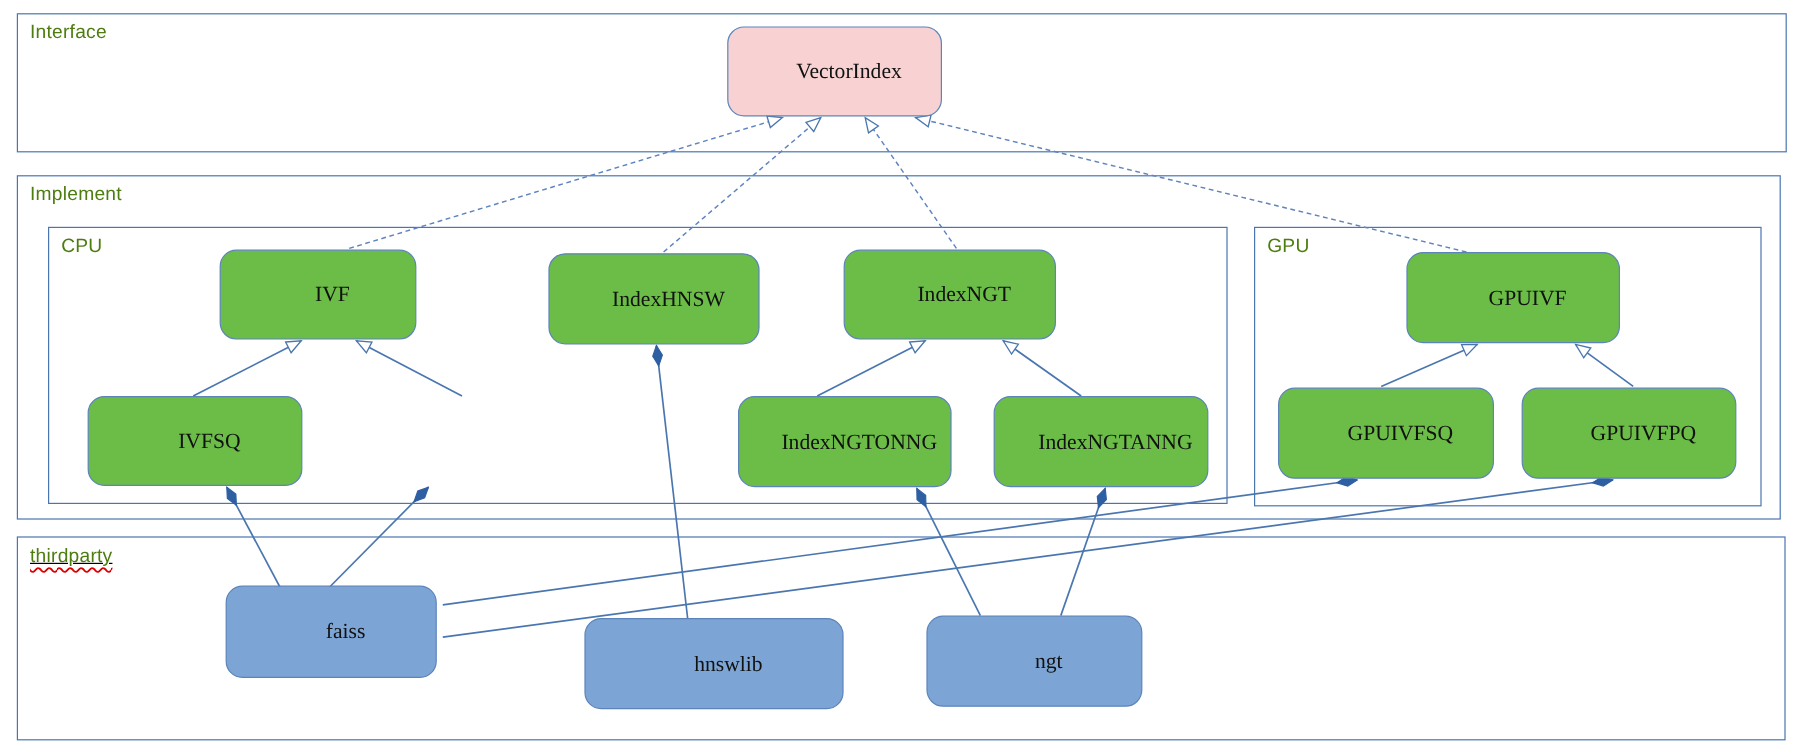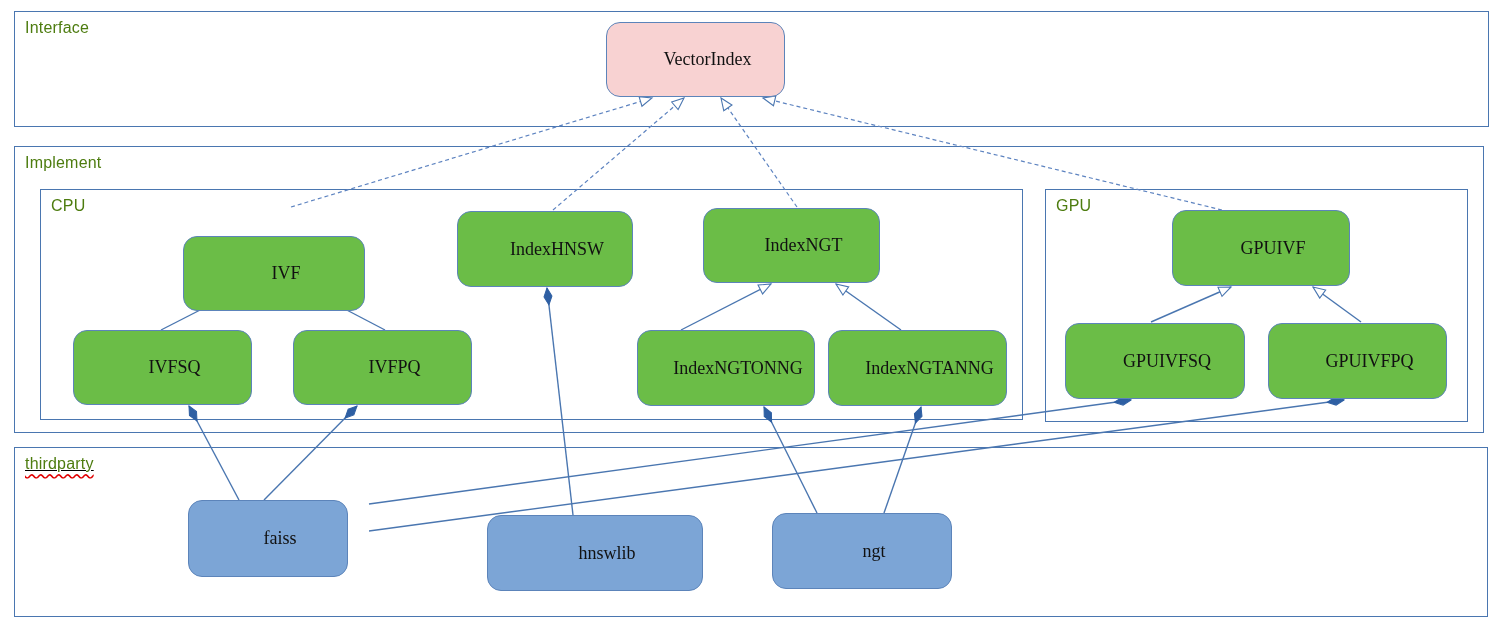--- a/index.html
+++ b/index.html
@@ -74,51 +74,48 @@
     <span class="clabel">GPU</span>
   </div>
 
   <div class="container" style="left: 14px; top: 447px; width: 1474px; height: 170px;">
     <span class="clabel spell-outer"><span class="spell-error">thirdparty</span></span>
   </div>
 
 <div class="node interface" style="left: 606px; top: 22px; width: 179px; height: 75px;">
       <span>VectorIndex</span>
     </div>
-    <div class="node cpu" style="left: 183px; top: 208px; width: 182px; height: 75px; margin-top: 28px;">
+    <div class="node cpu" style="left: 183px; top: 208px; width: 164px; height: 75px;">
       <span>IVF</span>
     </div>
     <div class="node cpu" style="left: 457px; top: 211px; width: 176px; height: 76px;">
       <span>IndexHNSW</span>
     </div>
     <div class="node cpu" style="left: 703px; top: 208px; width: 177px; height: 75px;">
       <span>IndexNGT</span>
     </div>
     <div class="node gpu" style="left: 1172px; top: 210px; width: 178px; height: 76px;">
       <span>GPUIVF</span>
     </div>
     <div class="node cpu" style="left: 73px; top: 330px; width: 179px; height: 75px; align-items: center;">
       <span>IVFSQ</span>
     </div>
-    <div class="node cpu" style="left: 293px; top: 330px; width: 179px; height: 75px;">
-      <span>IVFPQ</span>
-    </div>
-    <div class="node cpu" style="left: 615px; top: 330px; width: 178px; height: 76px; margin-left: 22px;">
+    <div class="node cpu" style="left: 615px; top: 330px; width: 178px; height: 76px;">
       <span>IndexNGTONNG</span>
     </div>
     <div class="node cpu" style="left: 828px; top: 330px; width: 179px; height: 76px;">
       <span>IndexNGTANNG</span>
     </div>
     <div class="node gpu" style="left: 1268px; top: 323px; width: 179px; height: 76px;">
       <span>GPUIVFPQ</span>
     </div>
     <div class="node gpu" style="left: 1065px; top: 323px; width: 180px; height: 76px;">
       <span>GPUIVFSQ</span>
     </div>
-    <div class="node thirdparty" style="left: 188px; top: 500px; width: 160px; height: 77px;">
+    <div class="node thirdparty" style="left: 188px; top: 488px; width: 176px; height: 77px;">
       <span>faiss</span>
     </div>
     <div class="node thirdparty" style="left: 487px; top: 515px; width: 216px; height: 76px;">
       <span>hnswlib</span>
     </div>
     <div class="node thirdparty" style="left: 772px; top: 513px; width: 180px; height: 76px;">
       <span>ngt</span>
     </div>
   </div>
 

